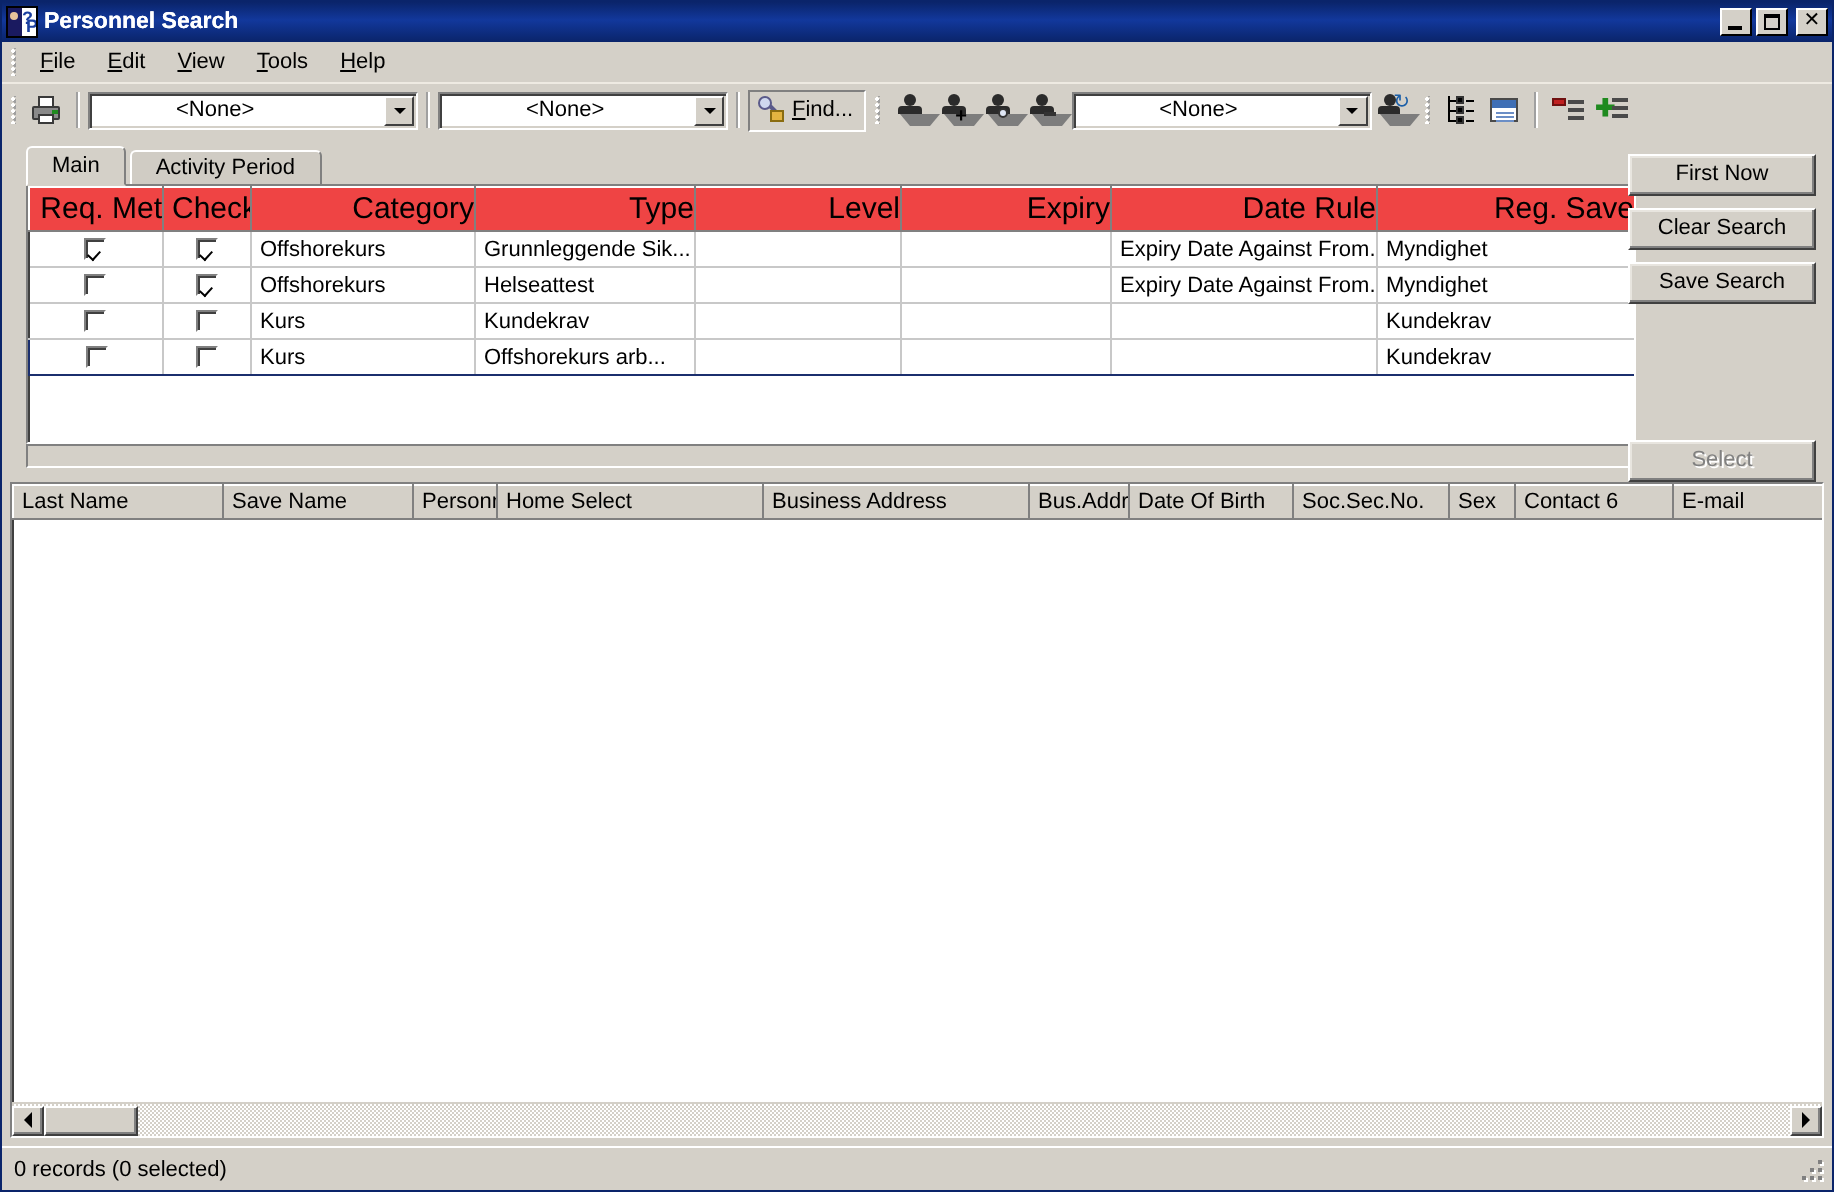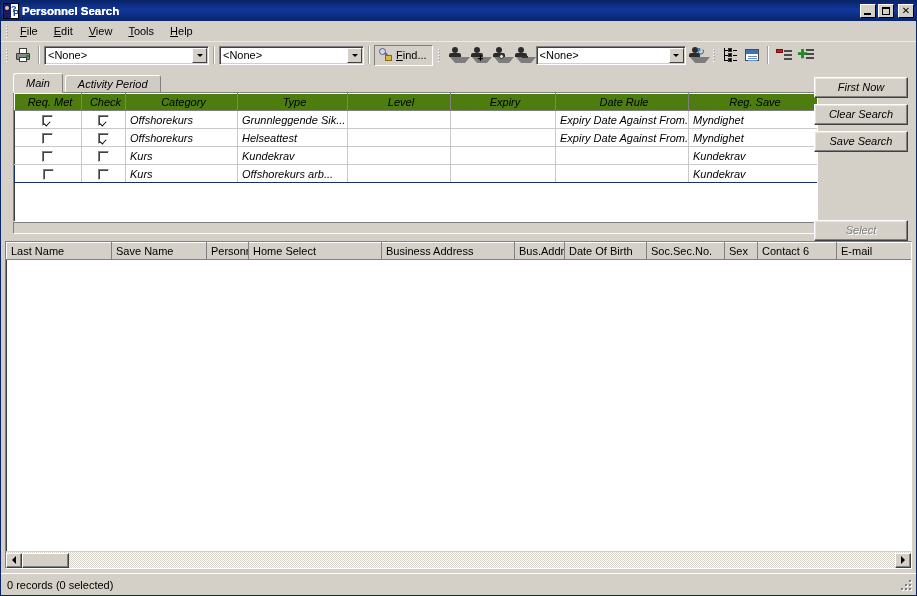--- a/index.html
+++ b/index.html
@@ -52,21 +52,21 @@
   }
   .tsep{width:1px;height:18px;background:#a0a0a0;border-right:1px solid #fff;margin:0 4px;}
   .tbtn{width:22px;height:22px;display:flex;align-items:center;justify-content:center;cursor:default;position:relative;}
   .combo{
     height:19px;background:#fff;border:1px solid;
     border-color:#808080 #fff #fff #808080;
     box-shadow:inset 1px 1px 0 #404040, inset -1px -1px 0 #d4d0c8;
     display:flex;align-items:center;box-sizing:border-box;
     font-size:11px;padding-left:3px;cursor:default;
   }
-  .combo .cval{flex:1 1 auto;white-space:nowrap;overflow:hidden;}
+  .combo .cval{flex:1 1 auto;white-space:nowrap;overflow:hidden;margin-left:40px;}
   .combo .carrow{
     width:15px;height:15px;margin-right:1px;flex:0 0 auto;
     background:#d4d0c8;border:1px solid;border-color:#fff #404040 #404040 #fff;
     box-sizing:border-box;display:flex;align-items:center;justify-content:center;
   }
   .carrow i{width:0;height:0;border-left:3px solid transparent;border-right:3px solid transparent;border-top:3px solid #000;display:block;}
   .findbtn{
     height:21px;display:flex;align-items:center;gap:3px;padding:0 5px 0 3px;
     border:1px solid;border-color:#808080 #fff #fff #808080;background:#d4d0c8;
     box-sizing:border-box;cursor:default;font-size:11px;
@@ -93,42 +93,42 @@
   .list-i{position:absolute;left:0;top:2px;width:16px;height:12px;}
   .list-i .ln{position:absolute;right:0;height:2px;background:#4a4a4a;}
   .tag-red{position:absolute;left:0;top:2px;width:7px;height:4px;background:#c02020;border:1px solid #701010;box-sizing:border-box;}
   .plus-grn{position:absolute;left:0;top:3px;width:8px;height:8px;color:#1f8a1f;font-size:12px;font-weight:bold;line-height:8px;}
   
   .client{
     position:absolute;left:4px;top:72px;right:4px;bottom:26px;
     background:#d4d0c8;
   }
   .panel-top{
-    position:relative;height:164px;font-style:italic;
+    position:relative;height:164px;
   }
   .tabs{display:flex;align-items:flex-end;height:20px;padding-left:8px;}
   .tab{
     height:18px;padding:0 12px;display:flex;align-items:center;font-size:11px;
     background:#d4d0c8;border:1px solid;border-color:#fff #808080 #d4d0c8 #fff;
     border-radius:3px 3px 0 0;margin-right:2px;box-sizing:border-box;cursor:default;
     position:relative;
   }
   .tab.active{height:20px;z-index:2;font-weight:normal;background:#d4d0c8;
     border-color:#fff #808080 #d4d0c8 #fff;}
   .tab.inactive{margin-top:2px;height:18px;background:#d0ccc4;}
   .grid-outer{
     position:absolute;left:8px;top:19px;width:805px;height:130px;
     background:#fff;border:1px solid;border-color:#808080 #fff #fff #808080;
     box-shadow:inset 1px 1px 0 #404040;box-sizing:border-box;overflow:hidden;
   }
   table.grid{border-collapse:collapse;width:100%;table-layout:fixed;font-size:11px;}
   table.grid th{
-    background:#4d7c0f;border:1px solid;border-color:#fff #808080 #808080 #fff;
-    font-weight:normal;text-align:center;padding:2px 0 2px 4px;height:15px;
-    font-size:11px;box-sizing:border-box;white-space:nowrap;overflow:hidden;cursor:default;
+    background:#ef4444;border:1px solid;border-color:#fff #808080 #808080 #fff;
+    font-weight:normal;text-align:right;padding:2px 0 2px 4px;height:15px;
+    font-size:15px;box-sizing:border-box;white-space:nowrap;overflow:hidden;cursor:default;
   }
   table.grid td{
     border-right:1px solid #c8c8c8;border-bottom:1px solid #c8c8c8;
     padding:1px 0 1px 4px;height:18px;white-space:nowrap;overflow:hidden;
     box-sizing:border-box;font-size:11px;
   }
   table.grid td.ck{text-align:center;padding-left:0;}
   tr.sel td{border-top:1px solid #1b2f6e;border-bottom:1px solid #1b2f6e;}
   tr.sel td:first-child{border-left:1px solid #1b2f6e;}
   tr.sel td:last-child{border-right:1px solid #1b2f6e;}

